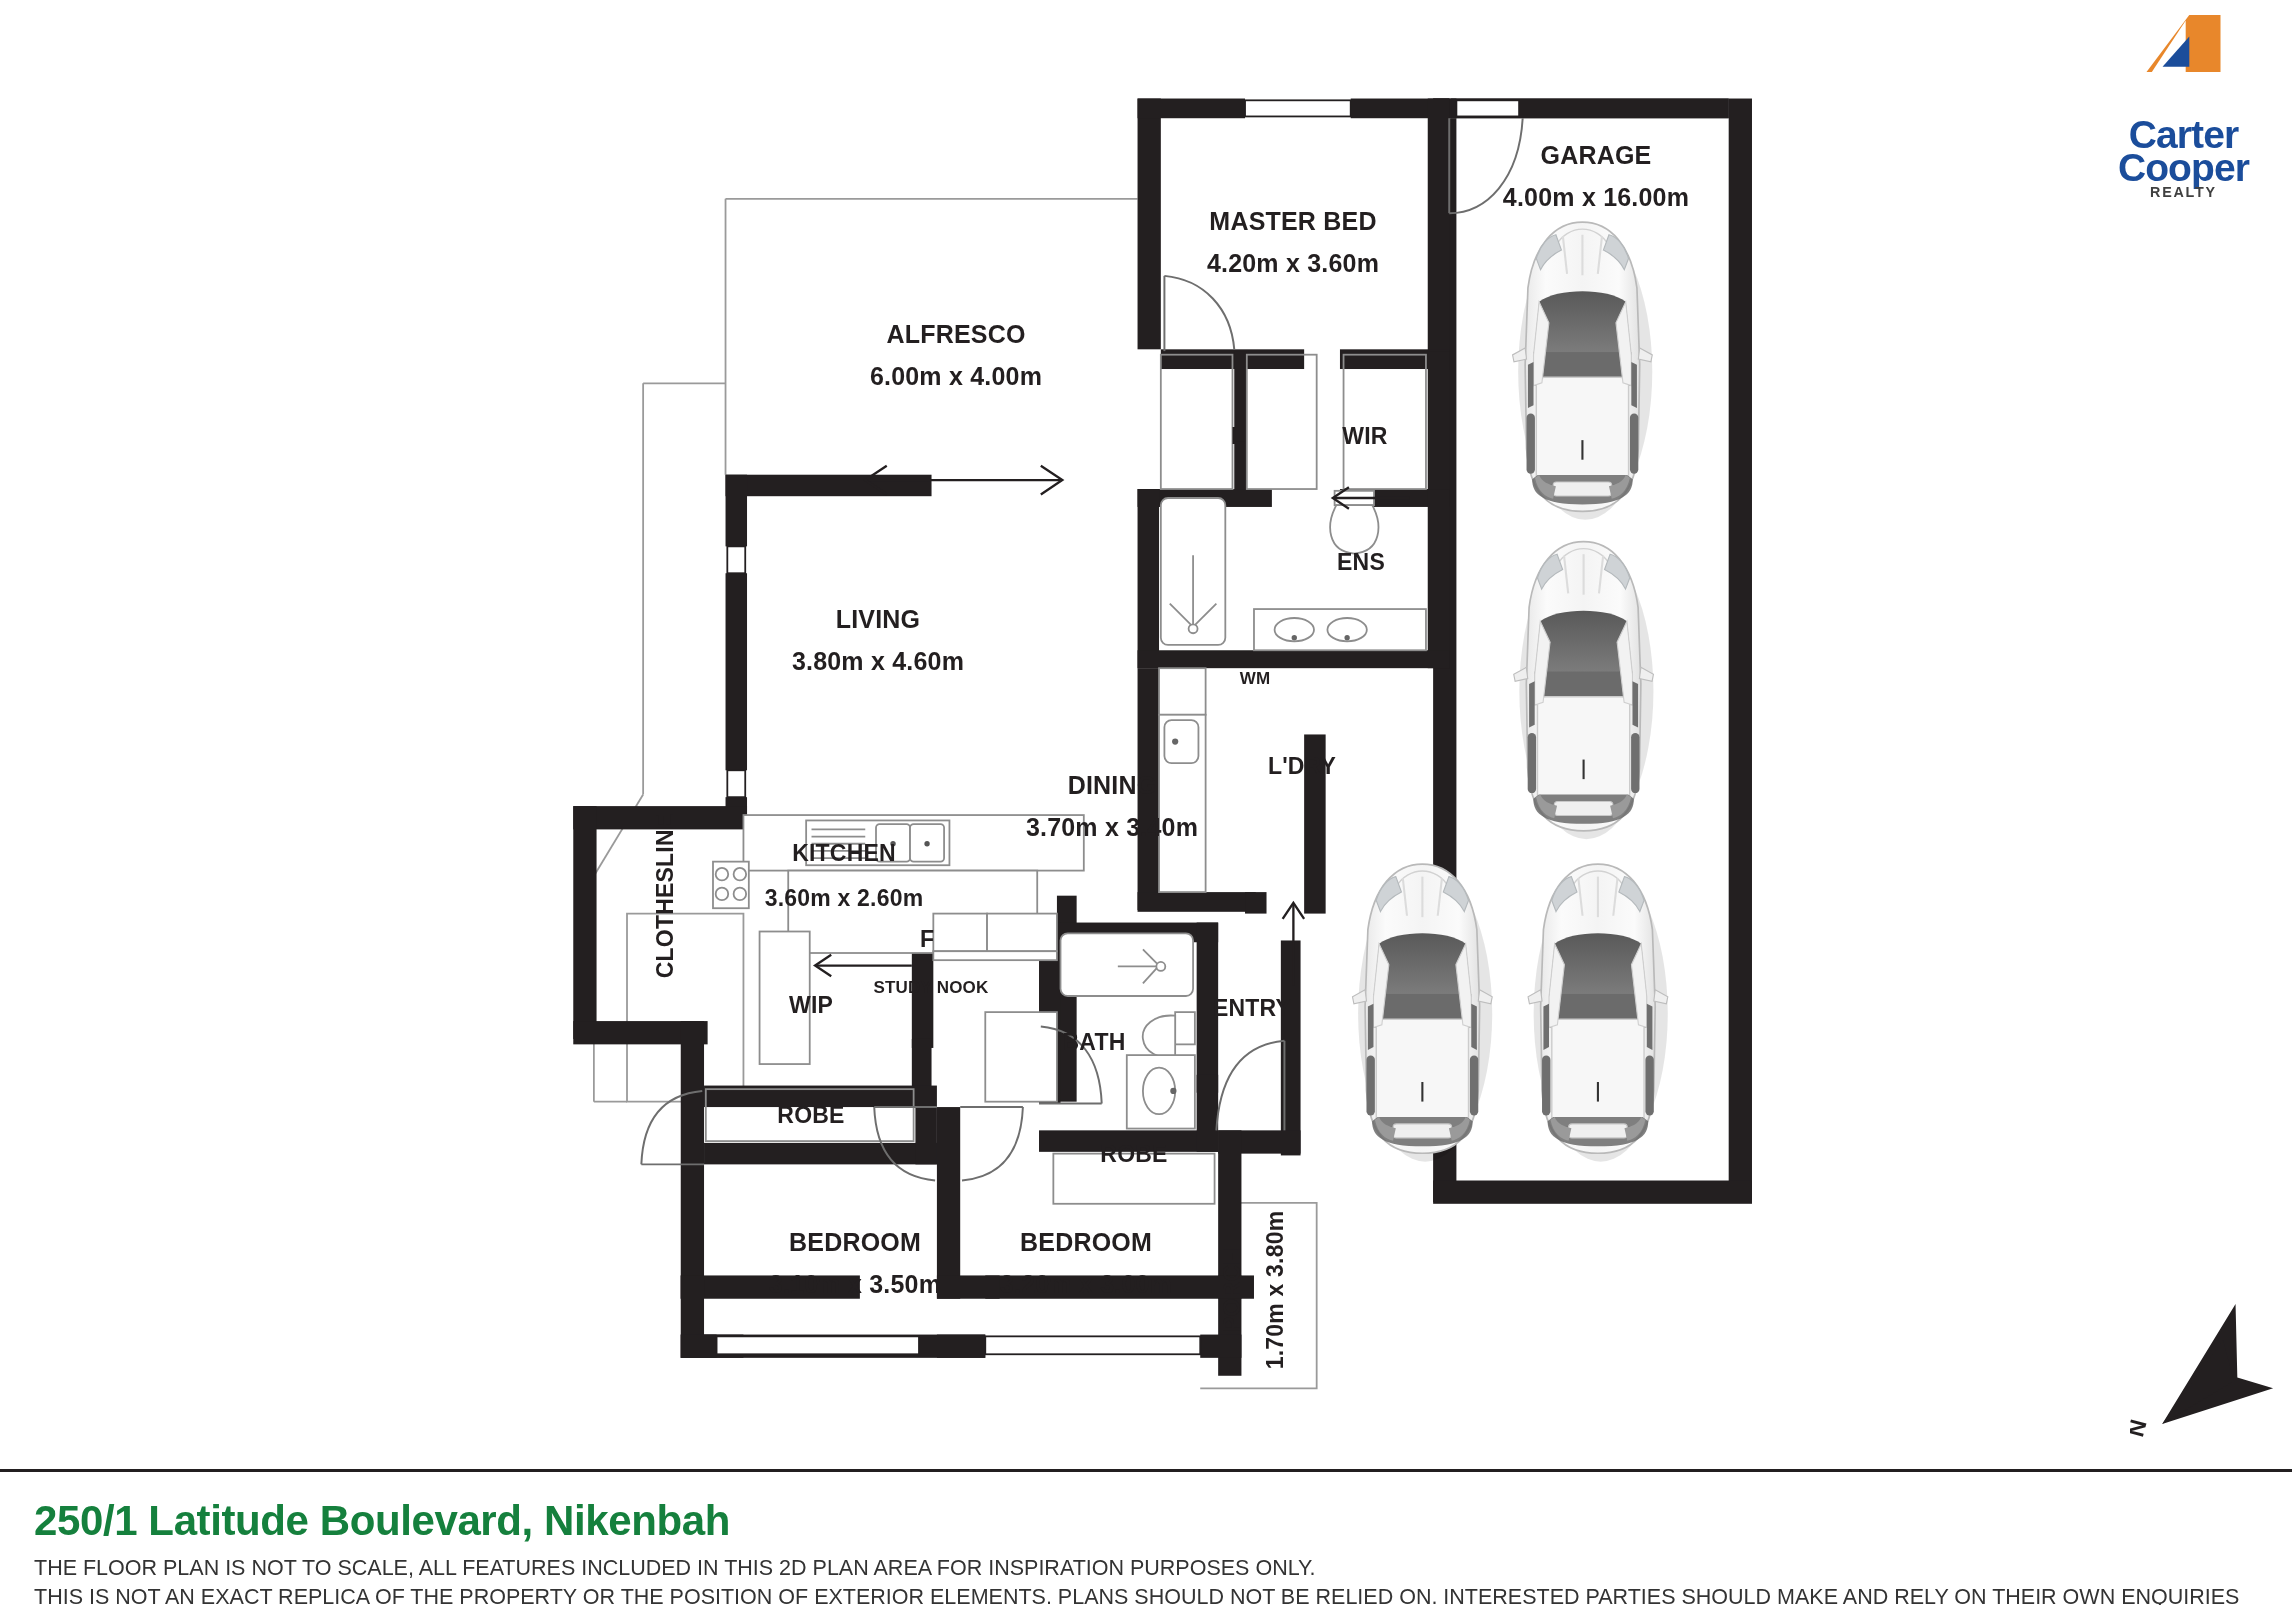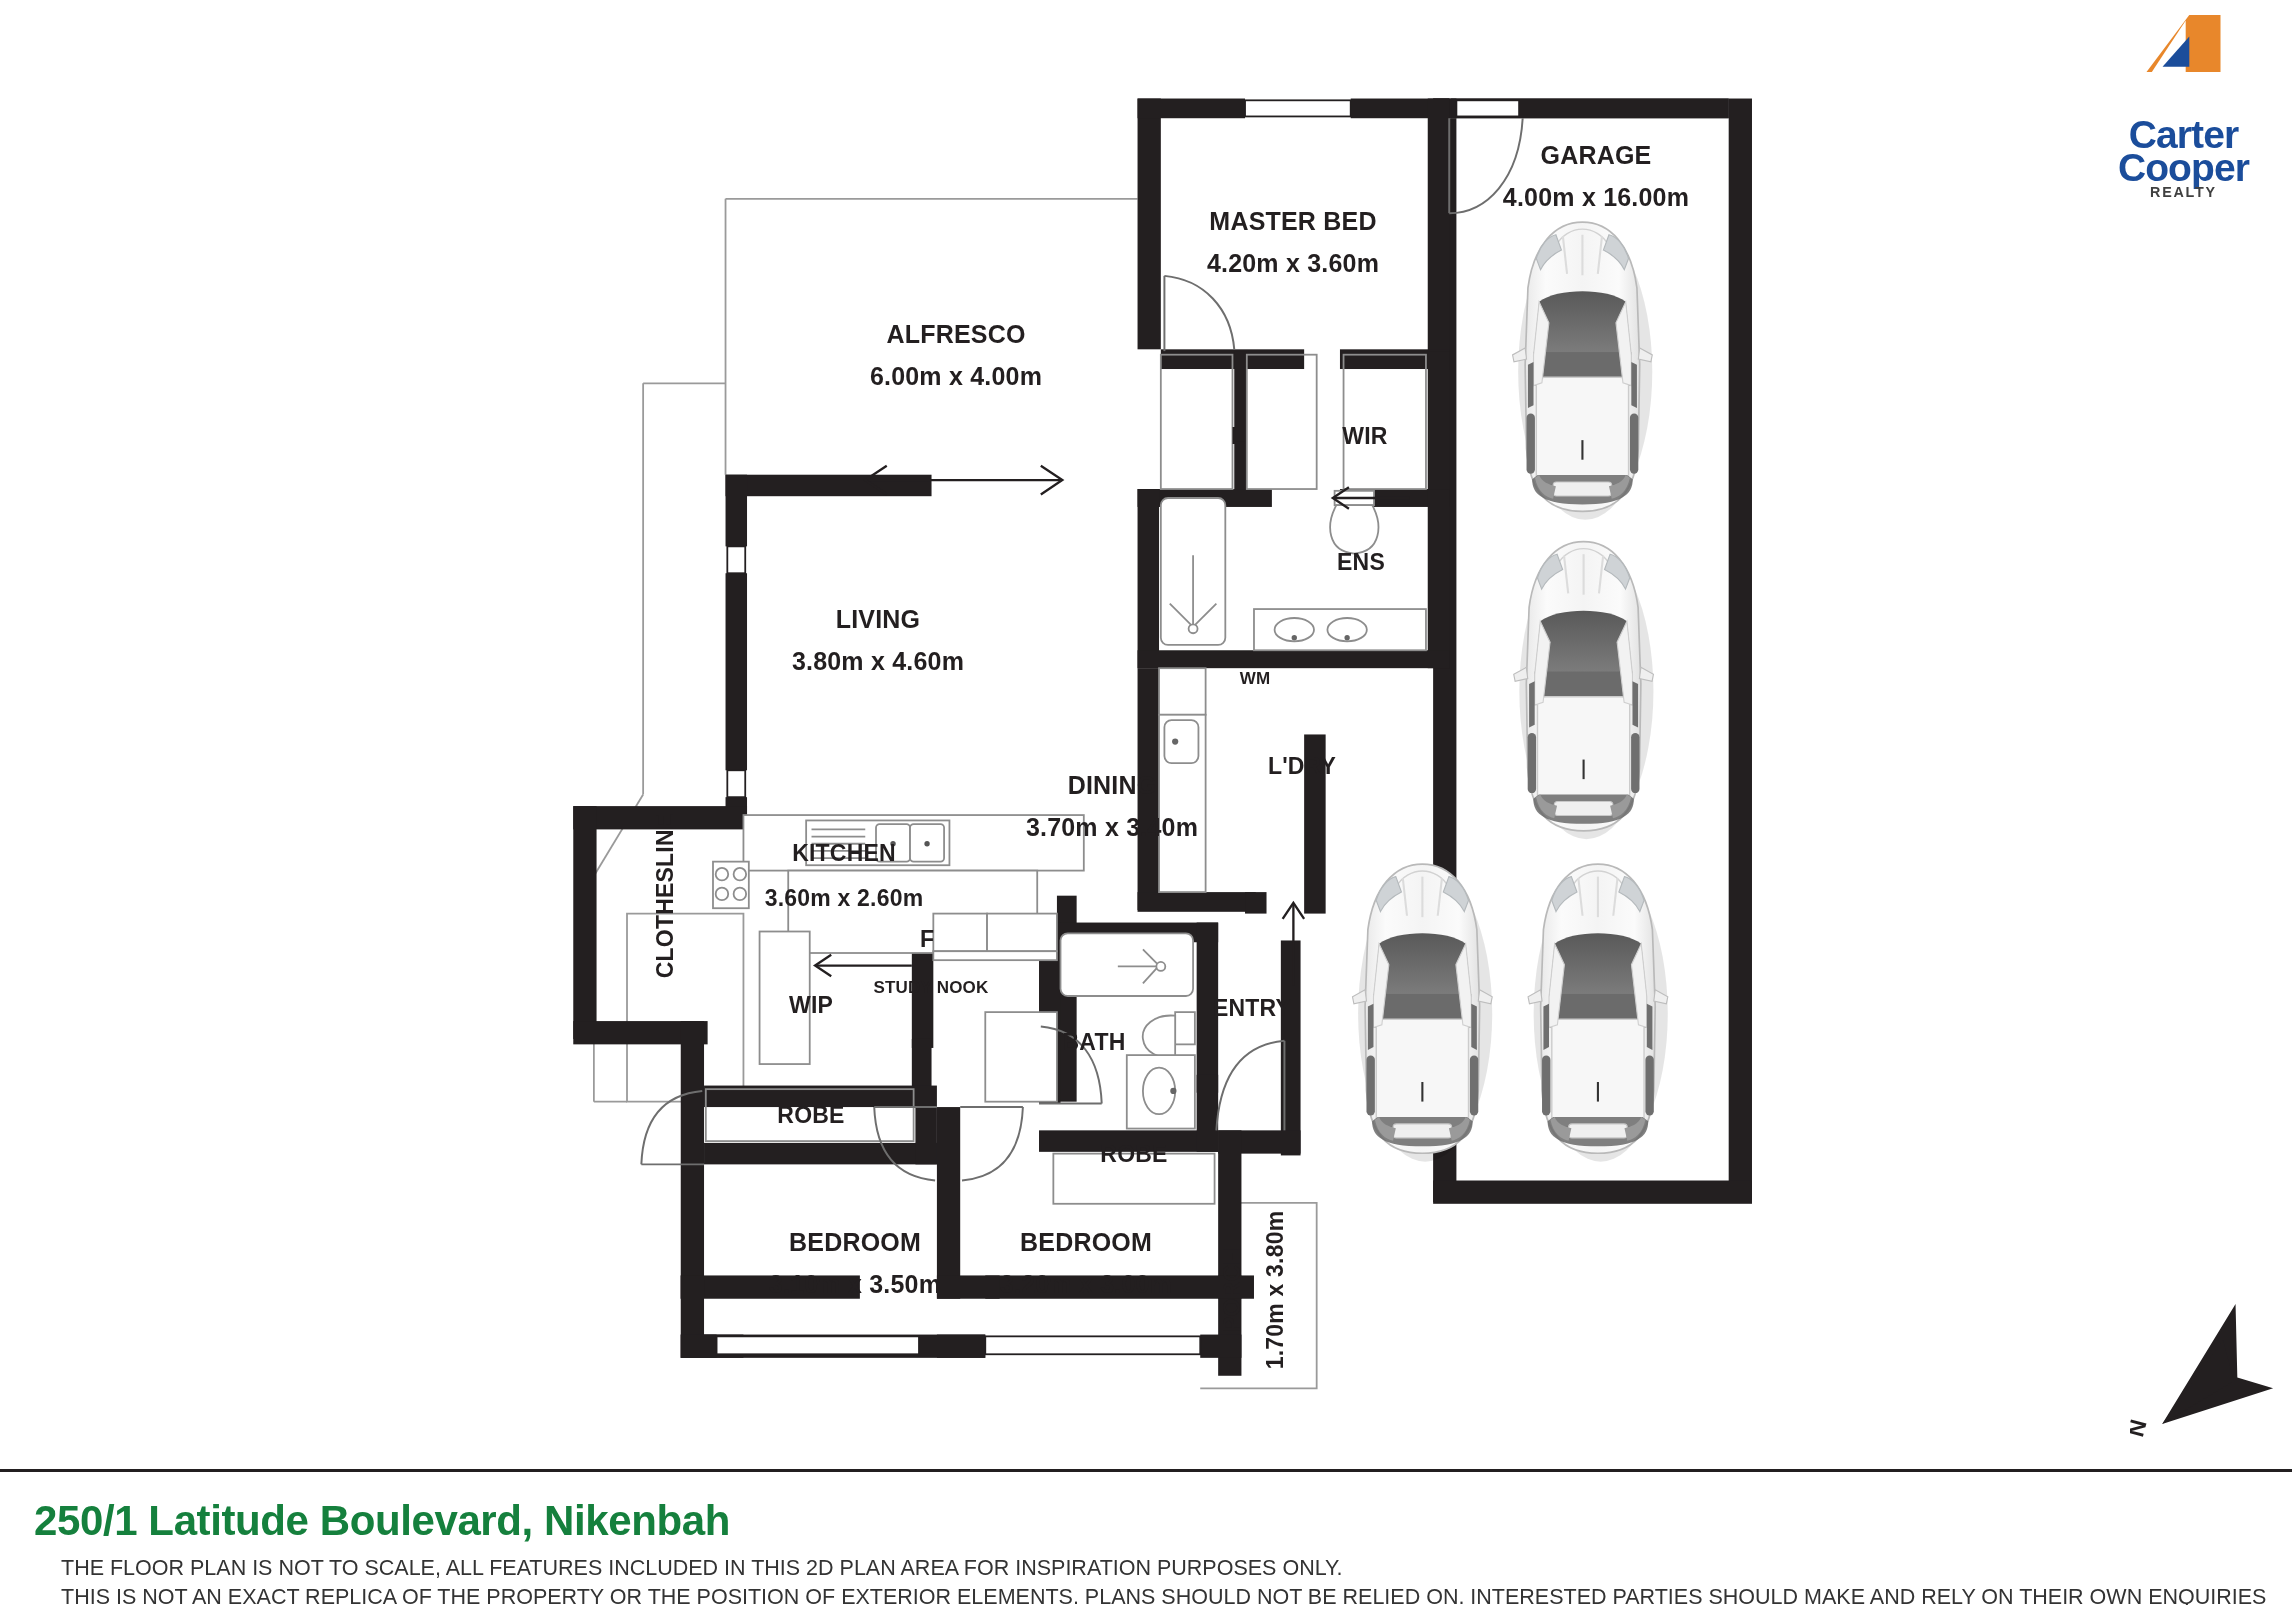--- a/index.html
+++ b/index.html
@@ -29,21 +29,21 @@
   .s-lg .nm{font-size:25px;} .s-lg .dim{font-size:25px;}
   .s-md{font-size:23px;}
   .s-xs{font-size:17px;}
   .rot90{transform:translate(-50%,-50%) rotate(-90deg);}
 
   
   .foot-rule{position:absolute;left:0;top:1469px;width:2293px;height:2.7px;background:#231f20;}
   .addr{position:absolute;left:34px;top:1497px;font-size:42px;font-weight:bold;
         letter-spacing:-0.4px;color:#15803d;}
   .disc{position:absolute;left:34px;top:1554px;font-size:21.5px;color:#333;line-height:1.33;}
-  .disc div{white-space:nowrap;margin-left:27px;}
+  .disc div{white-space:nowrap;}
 
   
   .north{position:absolute;left:2130px;top:1288px;width:161px;height:161px;}
 </style>
 </head>
 <body>
 
 <div class="logo">
   <svg class="logo-mark" viewBox="0 0 120 88">
     <polygon points="62,2 97,2 97,66 14,66" fill="#e8872b"></polygon>

